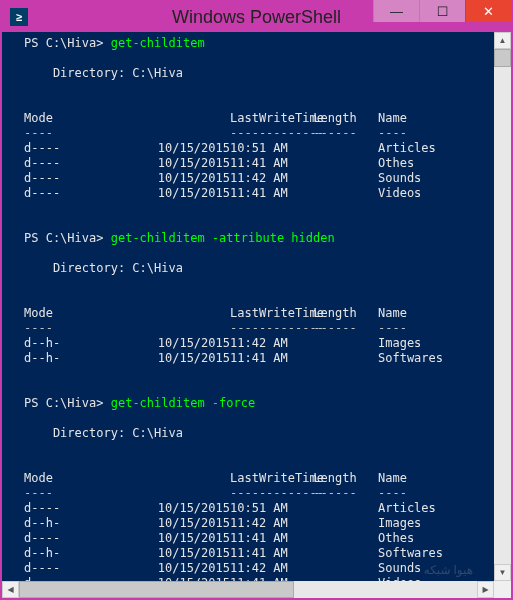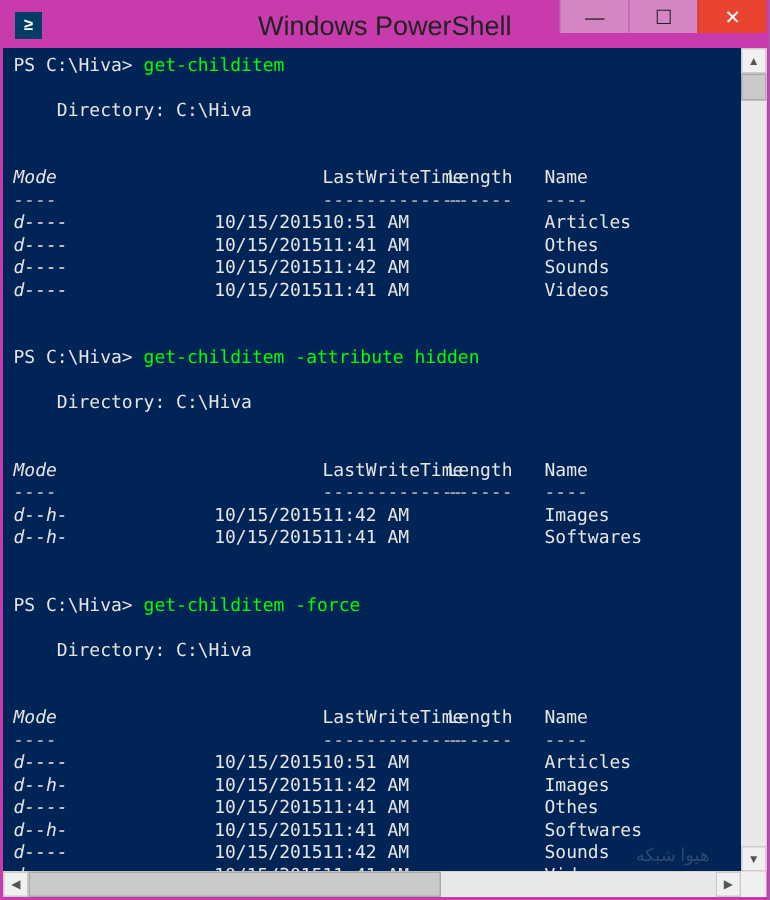--- a/index.html
+++ b/index.html
@@ -69,21 +69,21 @@
   }
   .terminal-wrap {
     flex: 1;
     display: flex;
     background: #fff;
     overflow: hidden;
   }
   .terminal {
     flex: 1;
     background: #012456;
-    padding: 4px 7px;
+    padding: 4px 22px;
     font-family: Consolas, "Lucida Console", monospace;
     font-size: 12px;
     line-height: 15px;
     color: #e5e5e5;
     overflow: hidden;
     white-space: pre;
   }
   .scrollbar-v {
     width: 17px;
     background: #f0f0f0;
@@ -149,21 +149,21 @@
     height: 17px;
     background: #f0f0f0;
   }
   .bottom-row {
     display: flex;
   }
   .prompt { color: #e5e5e5; }
   .cmd { color: #00ff00; }
   .sep { color: #c0c0c0; }
   .col { display: inline-block; }
-  .c-mode { width: 110px; font-style: italic; }
+  .c-mode { width: 110px; }
   .c-date { width: 80px; text-align: right; margin-left: 16px; }
   .c-time { width: 70px; text-align: right; padding-right: 15px;}
   .c-len  { width: 70px; text-align: center; }
   .c-name { padding-left: 8px; }
   .watermark {
     position: absolute;
     right: 40px;
     bottom: 22px;
     color: rgba(180,180,180,0.25);
     font-family: serif;

